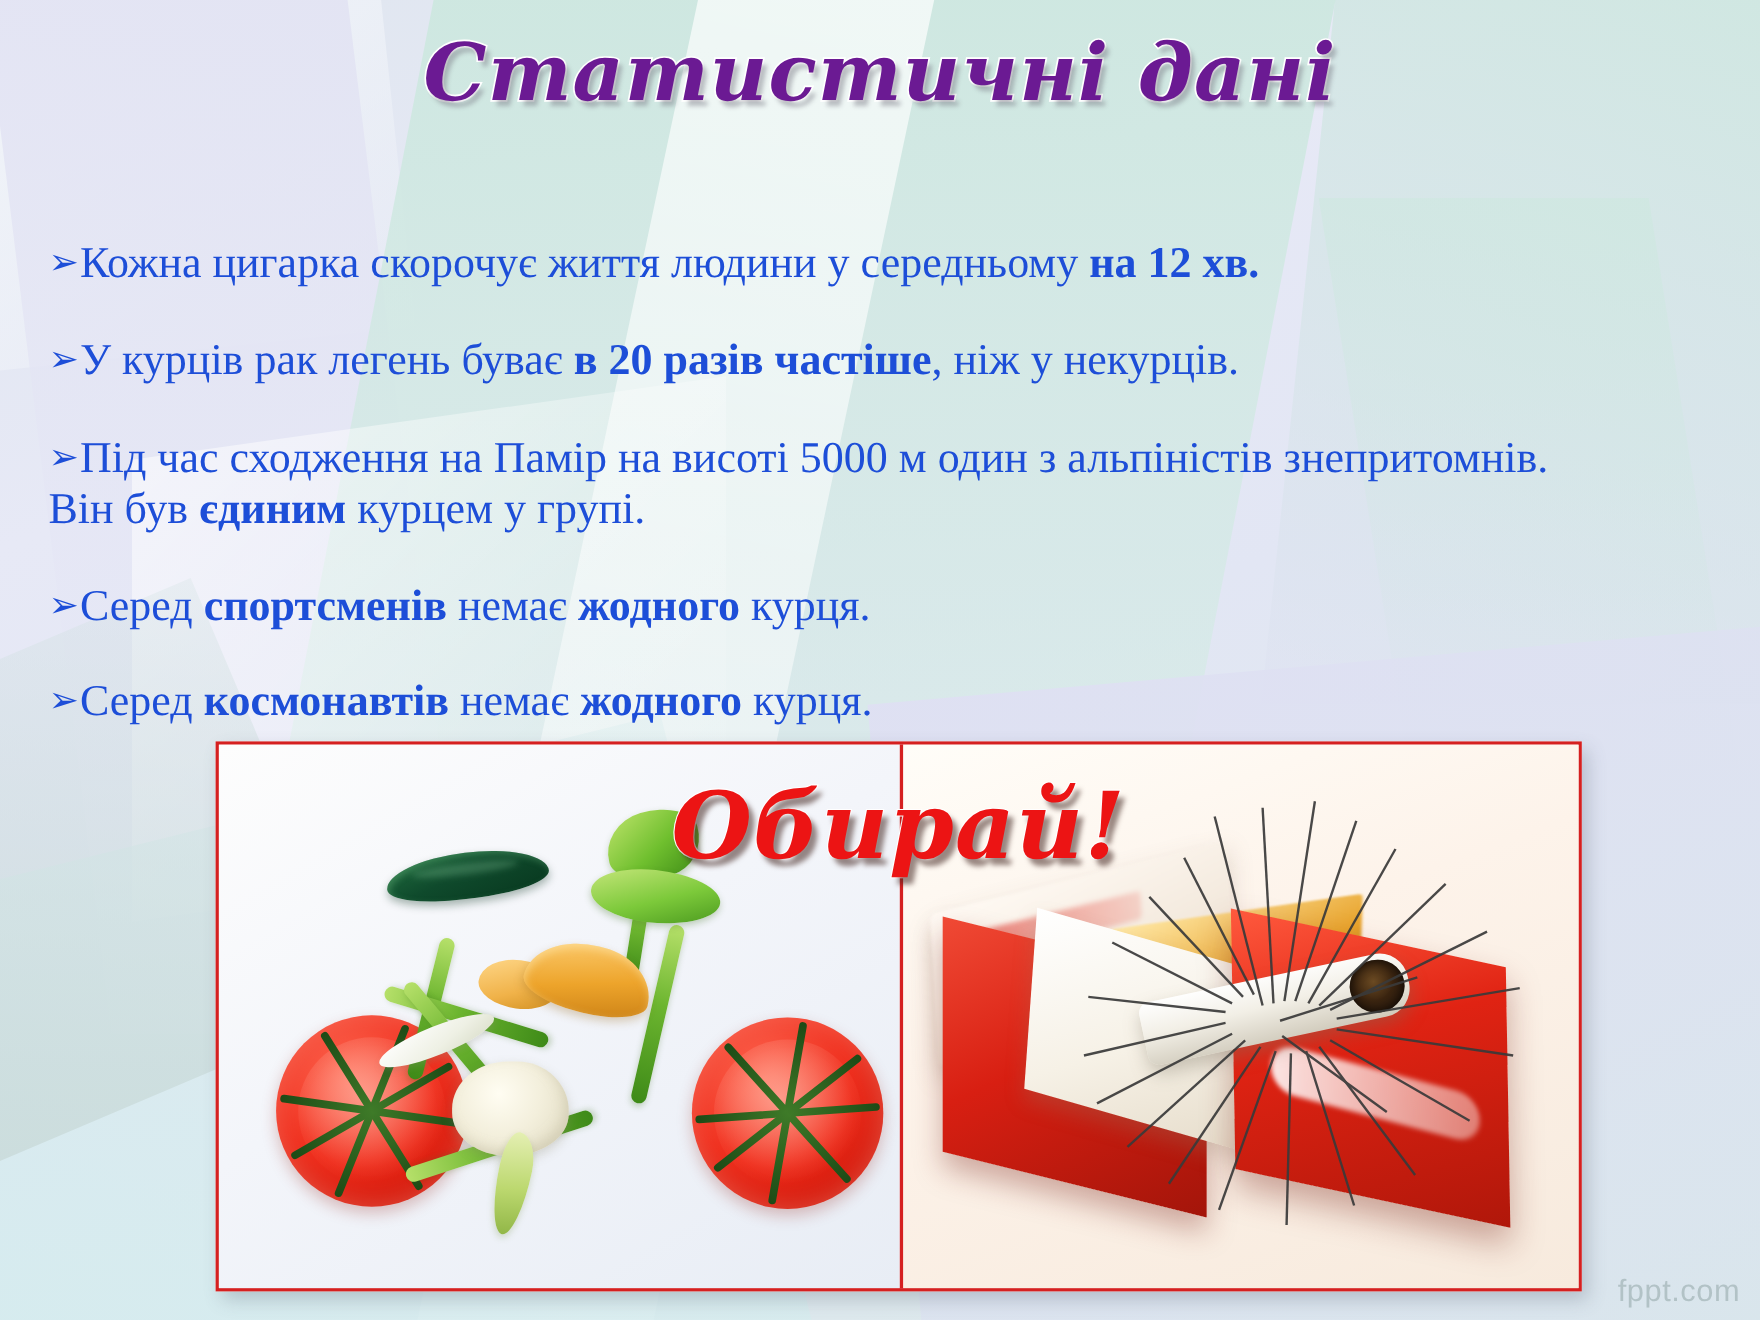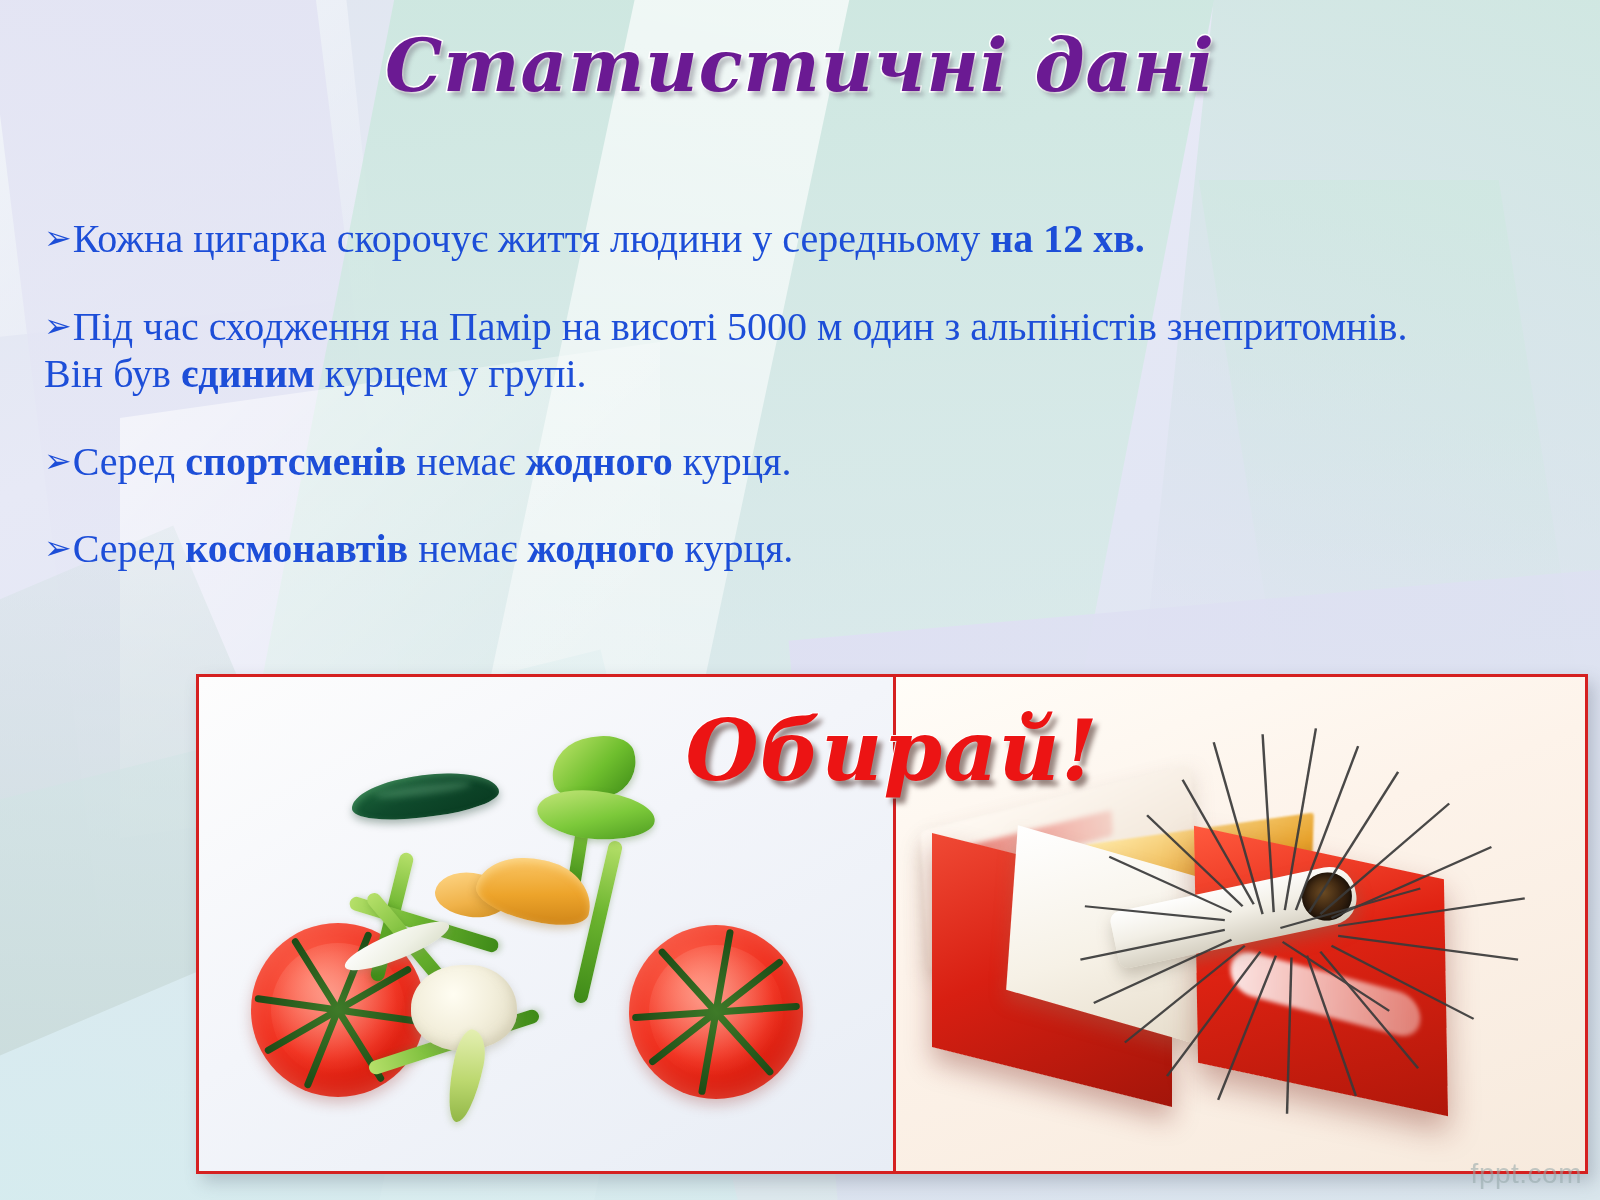--- a/index.html
+++ b/index.html
@@ -111,21 +111,21 @@
     margin-right:1px;
   }
   .bullet b{font-weight:bold;}
   #b3{}
   #b4{margin-bottom:46px;}
   #b5{margin-bottom:0;}
 
   
   #photo-frame{
     position:absolute;
-    left:196px;top:674px;width:1392px;height:500px;
+    left:196px;top:674px;width:1242px;height:500px;
     border:3px solid #d52020;
     background:#ffffff;
     box-sizing:border-box;
     display:flex;
     box-shadow:6px 8px 16px rgba(90,100,115,.30);
   }
   .photo{position:relative;overflow:hidden;height:100%;}
   #photo-left{width:50.2%;background:linear-gradient(150deg,#fdfdfd 0%,#f3f5fa 45%,#e8edf5 100%);}
   #photo-right{width:49.8%;border-left:3px solid #d52020;background:linear-gradient(160deg,#fffdf8 0%,#fdf3ea 40%,#f7eadd 100%);}
 
@@ -321,20 +321,23 @@
   <div id="title-wrap">
     <span id="title">Статистичні дані</span>
   </div>
 
   <div id="bullets">
 
     <p class="bullet" id="b1">
       <span class="marker">➢</span><span>Кожна цигарка скорочує життя людини у середньому </span><b>на 12 хв.</b>
     </p>
 
+    <p class="bullet" id="b2">
+      <span class="marker">➢</span><span>У курців рак легень буває </span><b>в 20 разів частіше</b><span>, ніж у некурців.</span>
+    </p>
 
     <p class="bullet" id="b3">
       <span class="marker">➢</span><span>Під час сходження на Памір на висоті 5000 м один з альпіністів знепритомнів. Він був </span><b>єдиним</b><span> курцем у групі.</span>
     </p>
 
     <p class="bullet" id="b5">
       <span class="marker">➢</span><span>Серед </span><b>спортсменів</b><span> немає </span><b>жодного</b><span> курця.</span>
     </p>
 
     <p class="bullet" id="b4">

